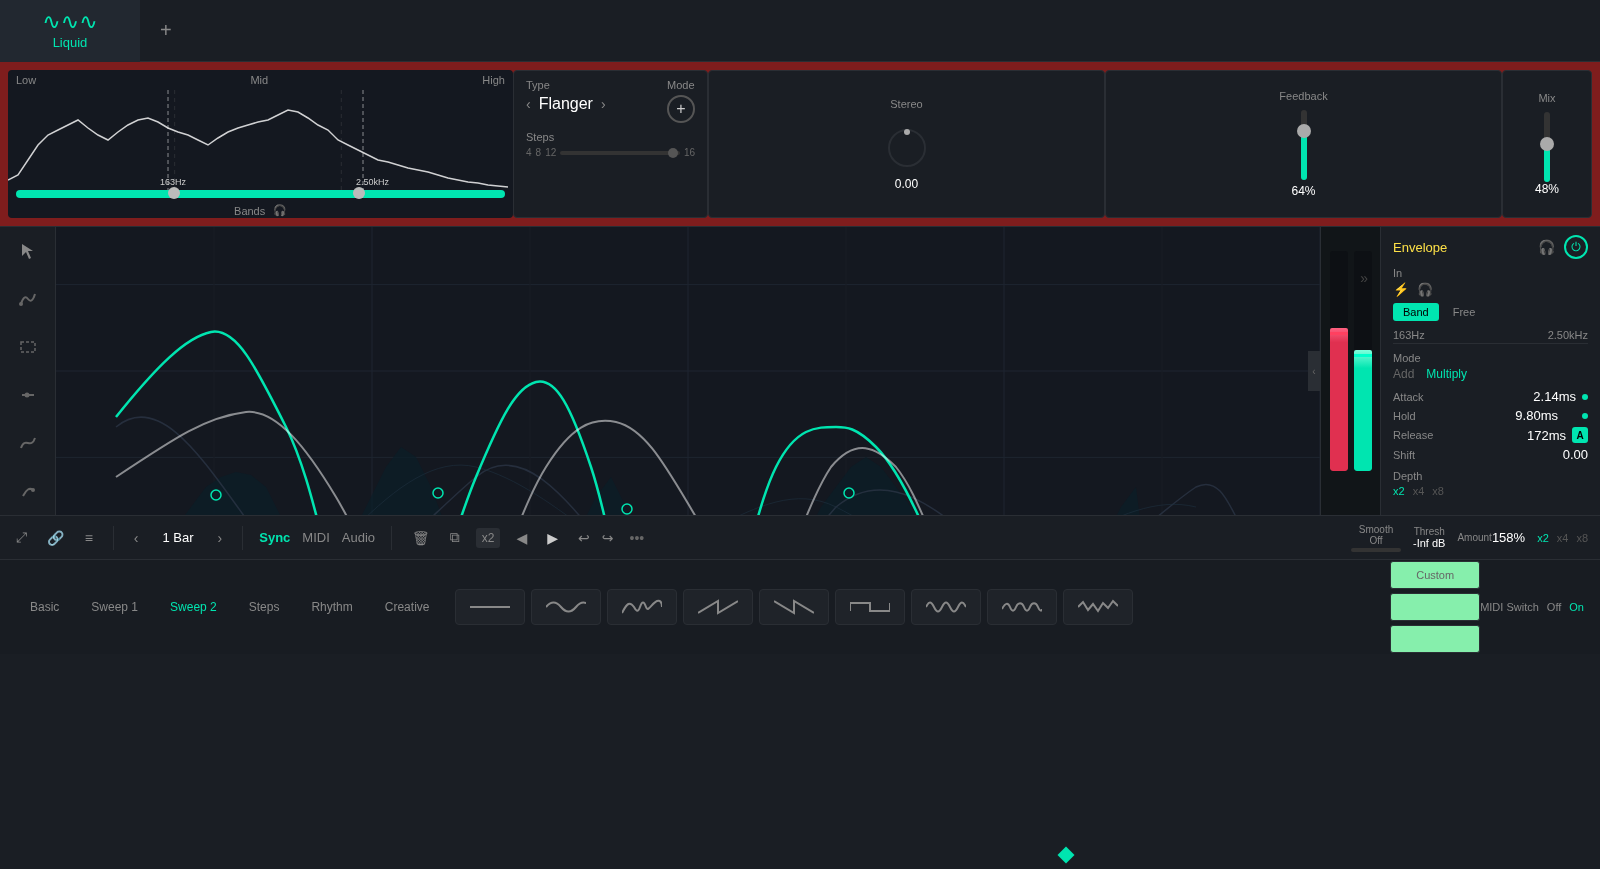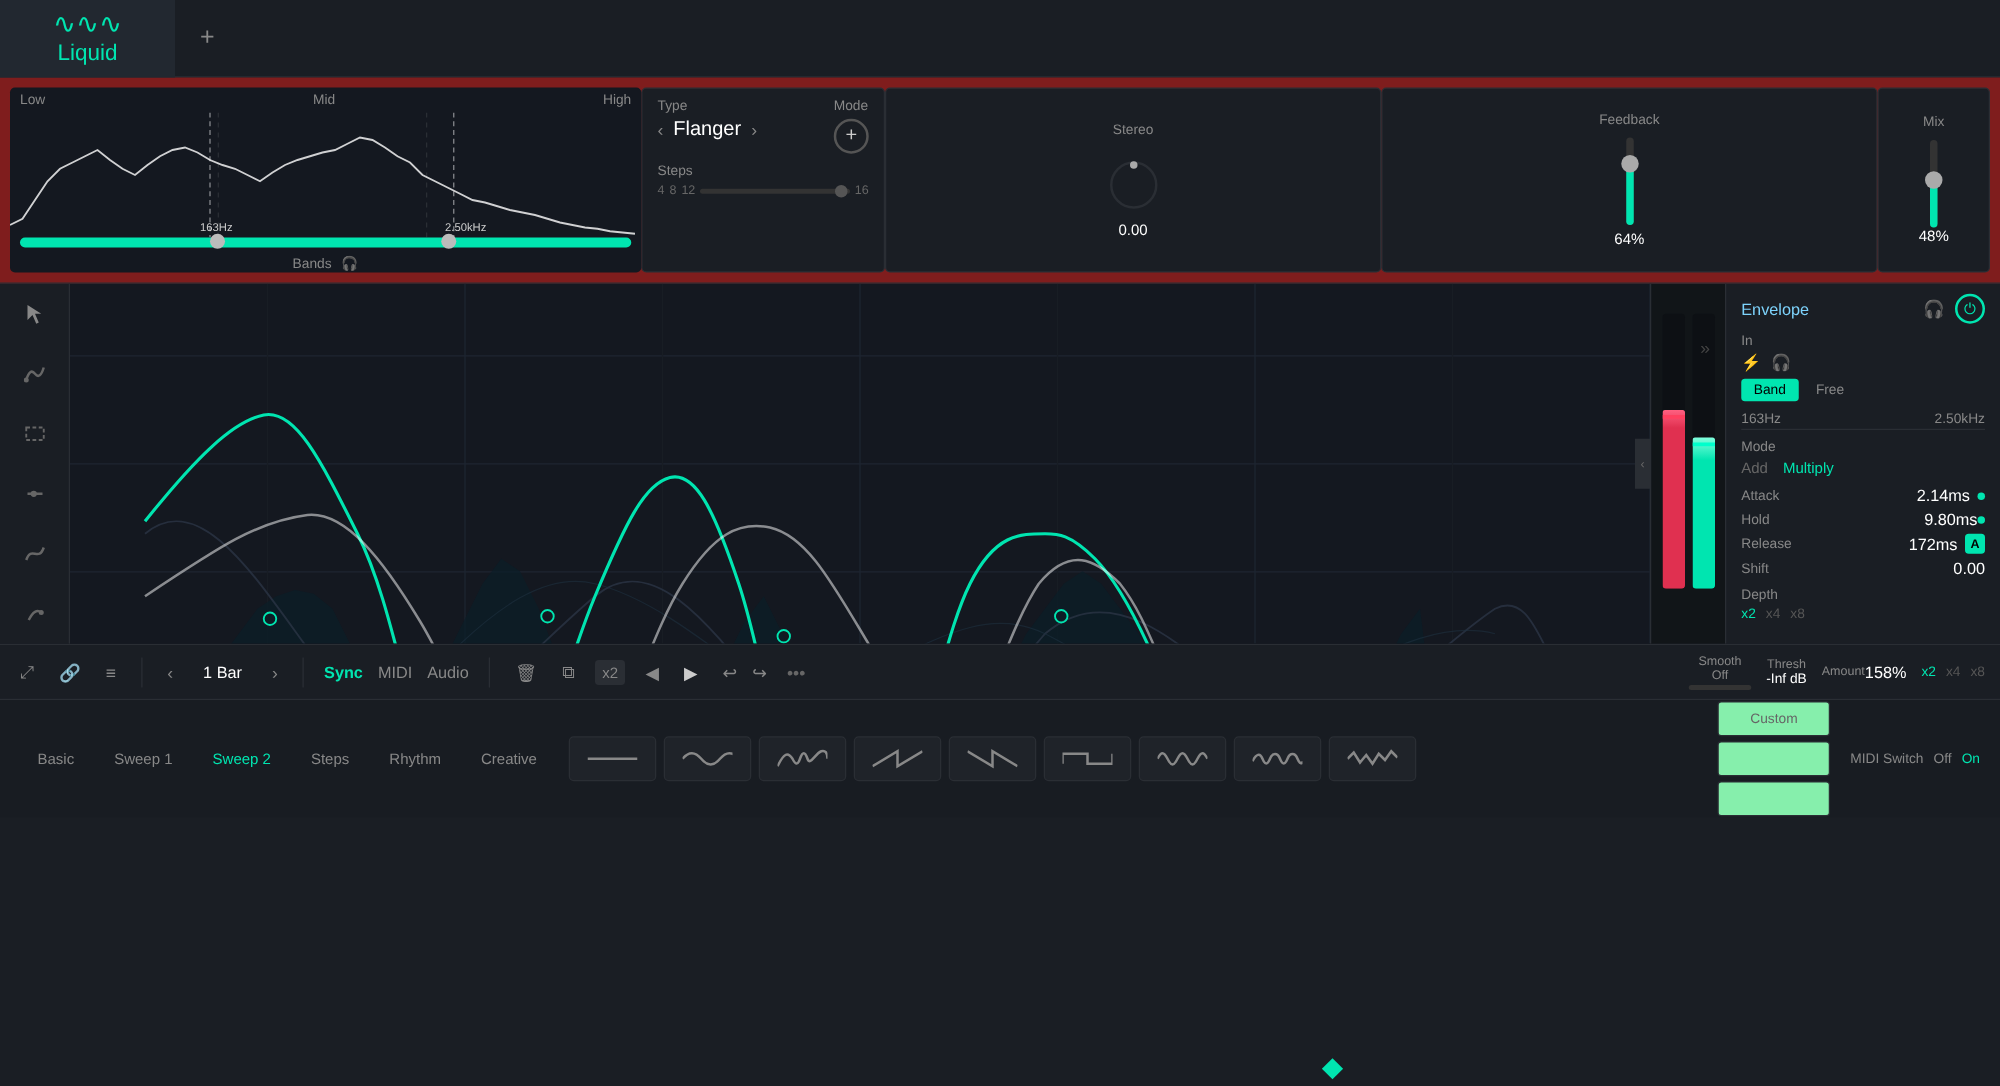--- a/index.html
+++ b/index.html
@@ -32,21 +32,21 @@
       justify-content: center;
       margin-left: -12px;
     }
     #logo-wave {
       color: #00e5b0;
       font-size: 22px;
       line-height: 1;
     }
     #logo-text {
       color: #00e5b0;
-      font-size: 18px;
+      font-size: 13px;
       margin-top: 2px;
     }
     #add-tab-btn {
       color: #aaa;
       font-size: 20px;
       margin-left: 20px;
       cursor: pointer;
       background: none;
       border: none;
       color: #888;
@@ -324,21 +324,21 @@
       flex-shrink: 0;
     }
     #envelope-header {
       display: flex;
       align-items: center;
       justify-content: space-between;
       margin-bottom: 8px;
     }
     #envelope-title {
       font-size: 13px;
-      color: #7dd3fc;
+      color: #fde047;
     }
     #envelope-power {
       width: 24px;
       height: 24px;
       border-radius: 50%;
       border: 2px solid #00e5b0;
       display: flex;
       align-items: center;
       justify-content: center;
       cursor: pointer;
@@ -534,21 +534,21 @@
       color: #666;
       font-size: 11px;
       cursor: pointer;
     }
     .midi-switch-section {
       display: flex;
       align-items: center;
       gap: 8px;
       font-size: 11px;
       color: #888;
-      margin-left: 16px;
+      margin-left: 0;
     }
     .midi-switch-off { color: #888; }
     .midi-switch-on { color: #00e5b0; }
 
     
     #lfo-svg {
       position: absolute;
       top: 0; left: 0;
       width: 100%;
       height: 100%;
@@ -907,21 +907,21 @@
       <div class="env-section">
         <div class="env-value-row">
           <span class="env-key">Attack</span>
           <div style="display: flex; align-items: center; gap: 6px;">
             <span class="env-val">2.14ms</span>
             <div class="env-dot"></div>
           </div>
         </div>
         <div class="env-value-row">
           <span class="env-key">Hold</span>
-          <div style="display: flex; align-items: center; gap: 0;">
+          <div style="display: flex; align-items: center; gap: 24px;">
             <span class="env-val">9.80ms</span>
             <div class="env-dot"></div>
           </div>
         </div>
         <div class="env-value-row">
           <span class="env-key">Release</span>
           <div style="display: flex; align-items: center; gap: 6px; margin-left: 46px;">
             <span class="env-val">172ms</span>
             <div class="env-a-badge">A</div>
           </div>

